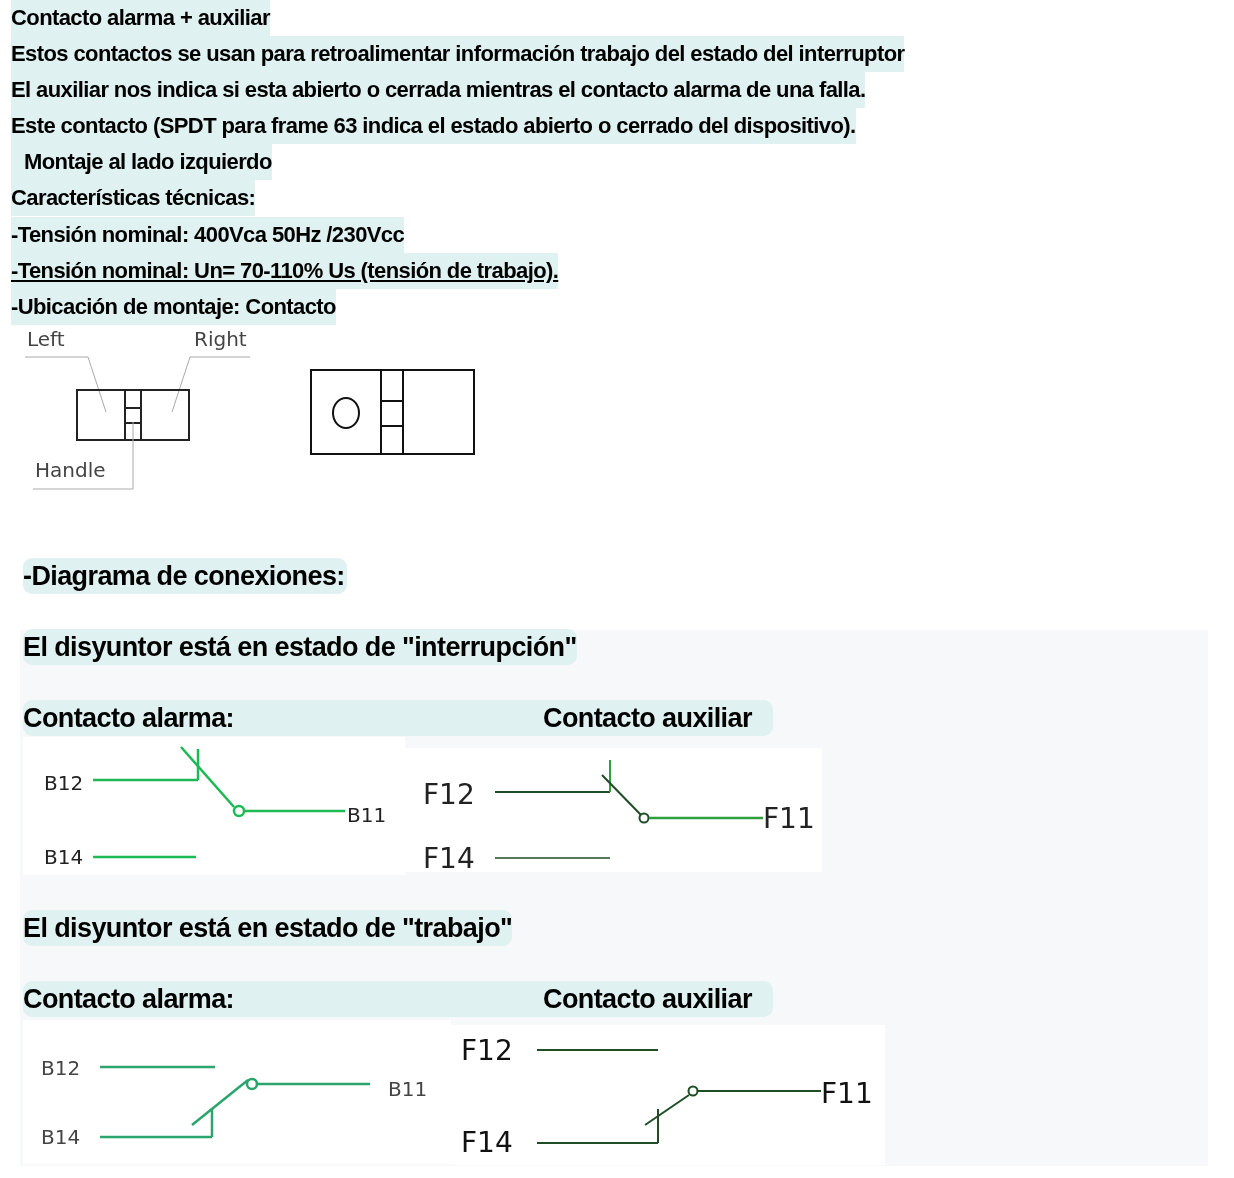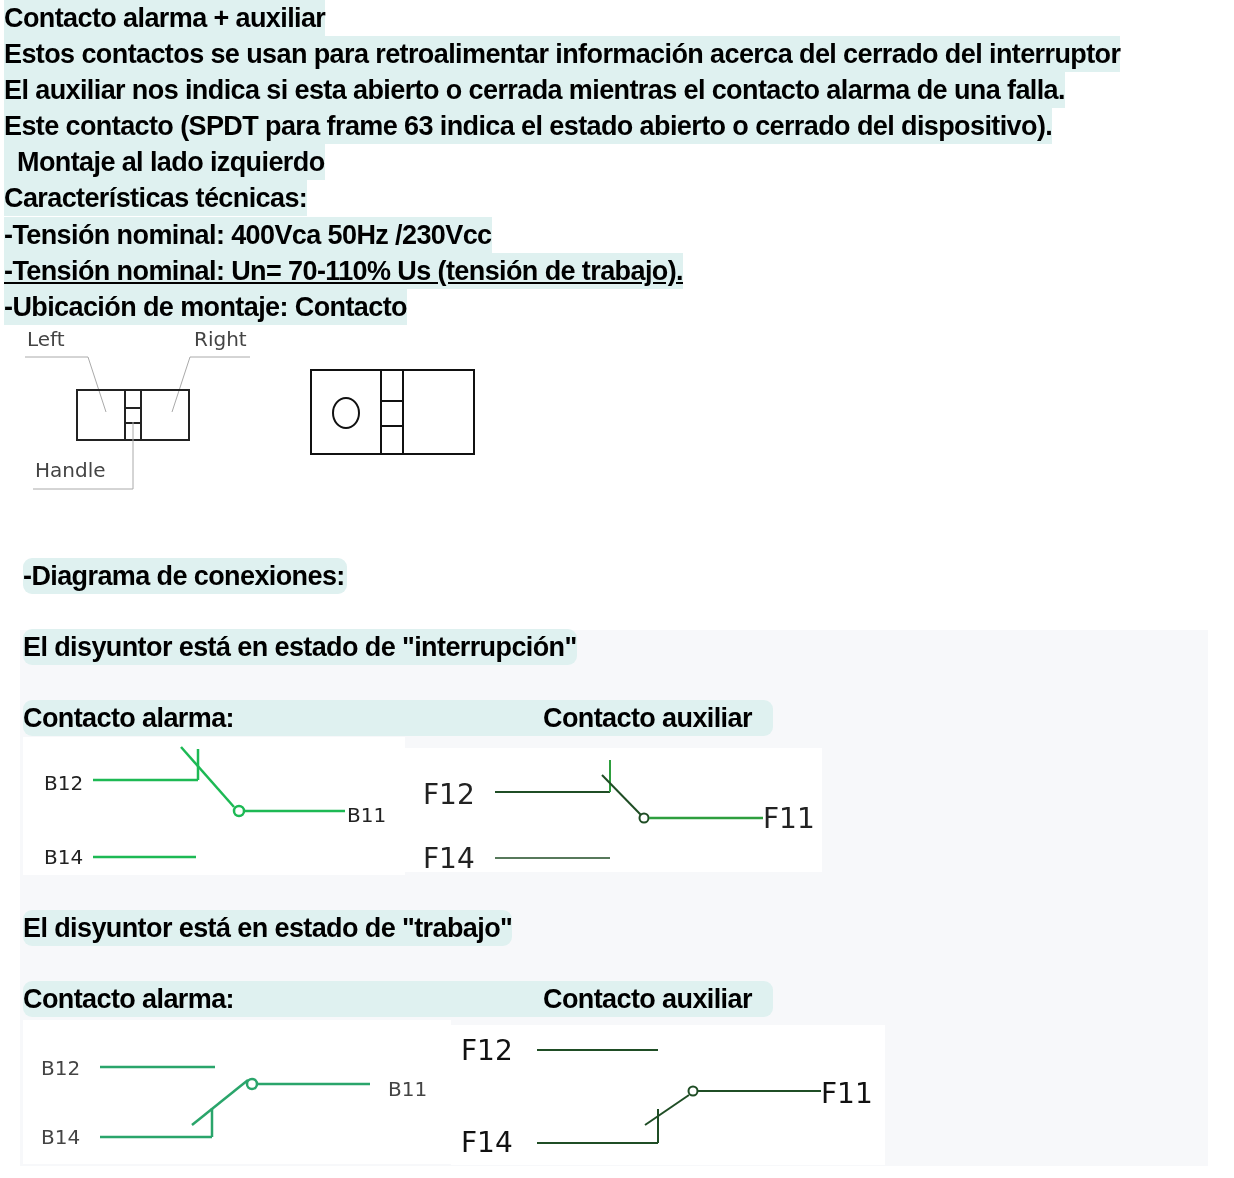--- a/index.html
+++ b/index.html
@@ -1,31 +1,31 @@
 <!DOCTYPE html>
 <html><head>
 <meta charset="utf-8">
 <style>
   html, body { margin:0; padding:0; background:#ffffff; }
   body { width:1234px; height:1178px; position:relative; overflow:hidden;
          font-family:"Liberation Sans", "DejaVu Sans", sans-serif; color:#000; }
-  .hl { background:#dff1f0; font-weight:bold; font-size:27px; letter-spacing:-0.6px;
-        position:absolute; left:4px; height:36px; line-height:36px; white-space:nowrap;
+  .hl { background:#dff1f0; font-weight:bold; font-size:22px; letter-spacing:-0.6px;
+        position:absolute; left:11px; height:36px; line-height:36px; white-space:nowrap;
         transform-origin:left center;text-align:center; }
   .panel { position:absolute; left:20px; top:630px; width:1188px; height:536px; background:#f7f8fa; }
   .sec { background:#dff1f0; font-weight:bold; font-size:27px; letter-spacing:-0.6px;
          position:absolute; height:36px; line-height:36px; white-space:nowrap;border-radius:9px; }
   .diag { position:absolute; background:#fff; }
   svg text { font-family:"DejaVu Sans", sans-serif; }
 </style>
 </head>
 <body>
 
 <div class="hl" style="top:0px;">Contacto alarma + auxiliar</div>
-<div class="hl" style="top:36px;">Estos contactos se usan para retroalimentar información acerca del cerrado del interruptor</div>
+<div class="hl" style="top:36px;">Estos contactos se usan para retroalimentar información trabajo del estado del interruptor</div>
 <div class="hl" style="top:72px;">El auxiliar nos indica si esta abierto o cerrada mientras el contacto alarma de una falla.</div>
 <div class="hl" style="top:108px;">Este contacto (SPDT para frame 63 indica el estado abierto o cerrado del dispositivo).</div>
 <div class="hl" style="top:144px;padding-left:13px;">Montaje al lado izquierdo</div>
 
 <div class="hl" style="top:180px;">Características técnicas:</div>
 <div class="hl" style="top:217px;">-Tensión nominal: 400Vca 50Hz /230Vcc</div>
 <div class="hl" style="top:253px;text-decoration:underline;">-Tensión nominal: Un= 70-110% Us (tensión de trabajo).</div>
 <div class="hl" style="top:289px;">-Ubicación de montaje: Contacto</div>
 
 <svg style="position:absolute;left:0;top:322px;" width="500" height="180">

